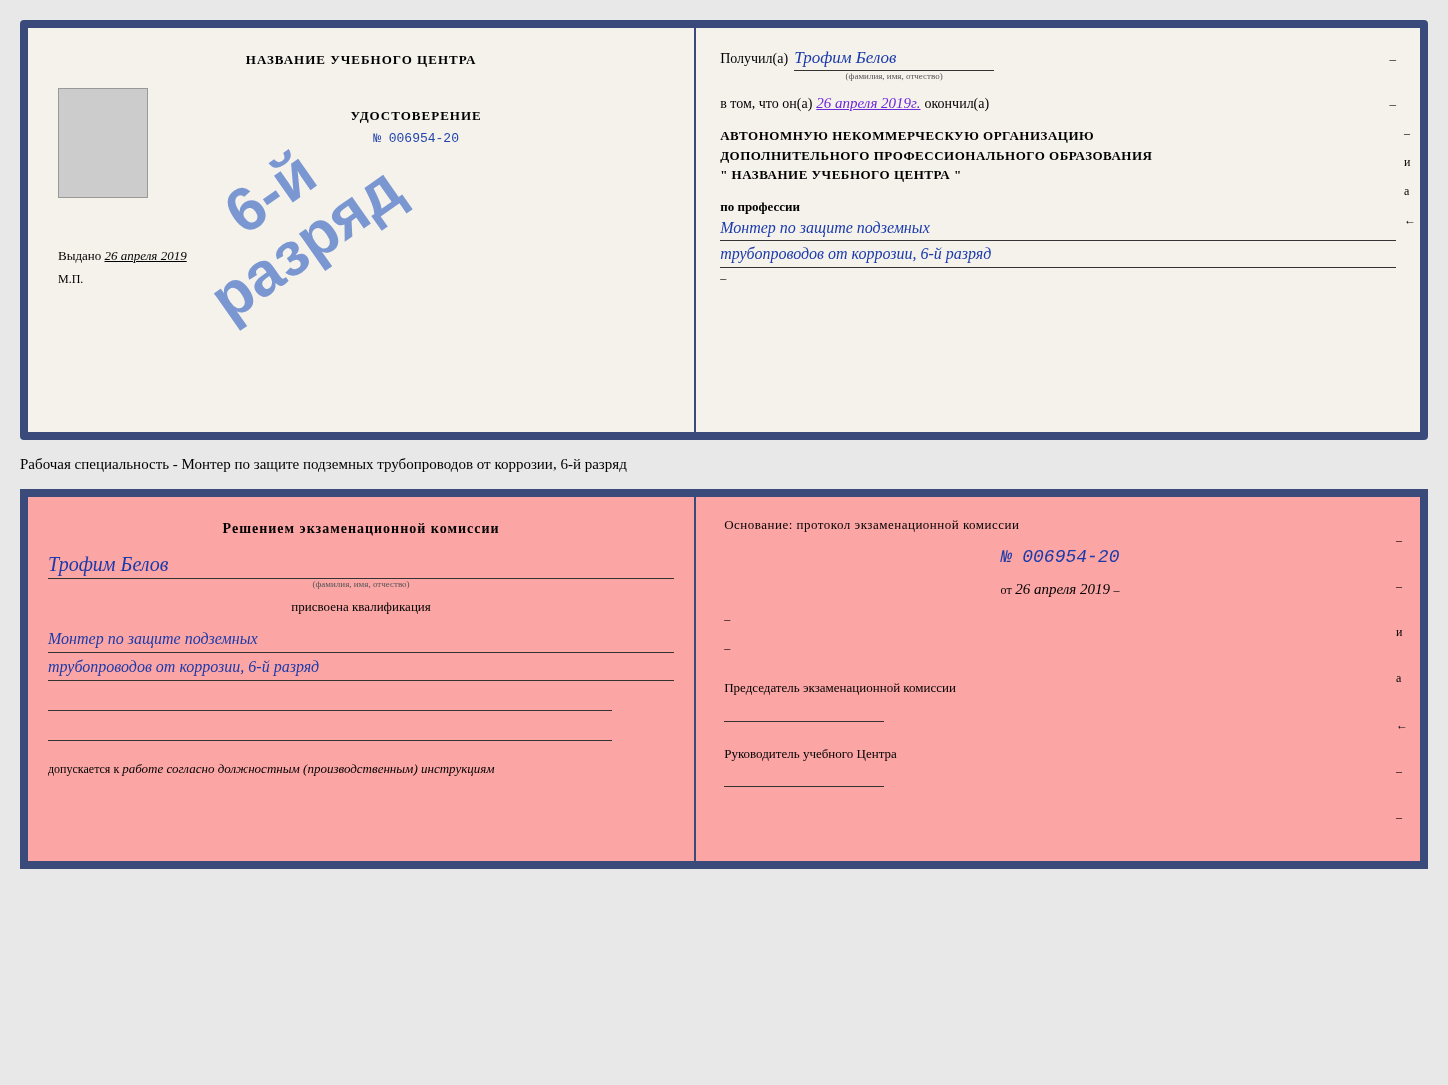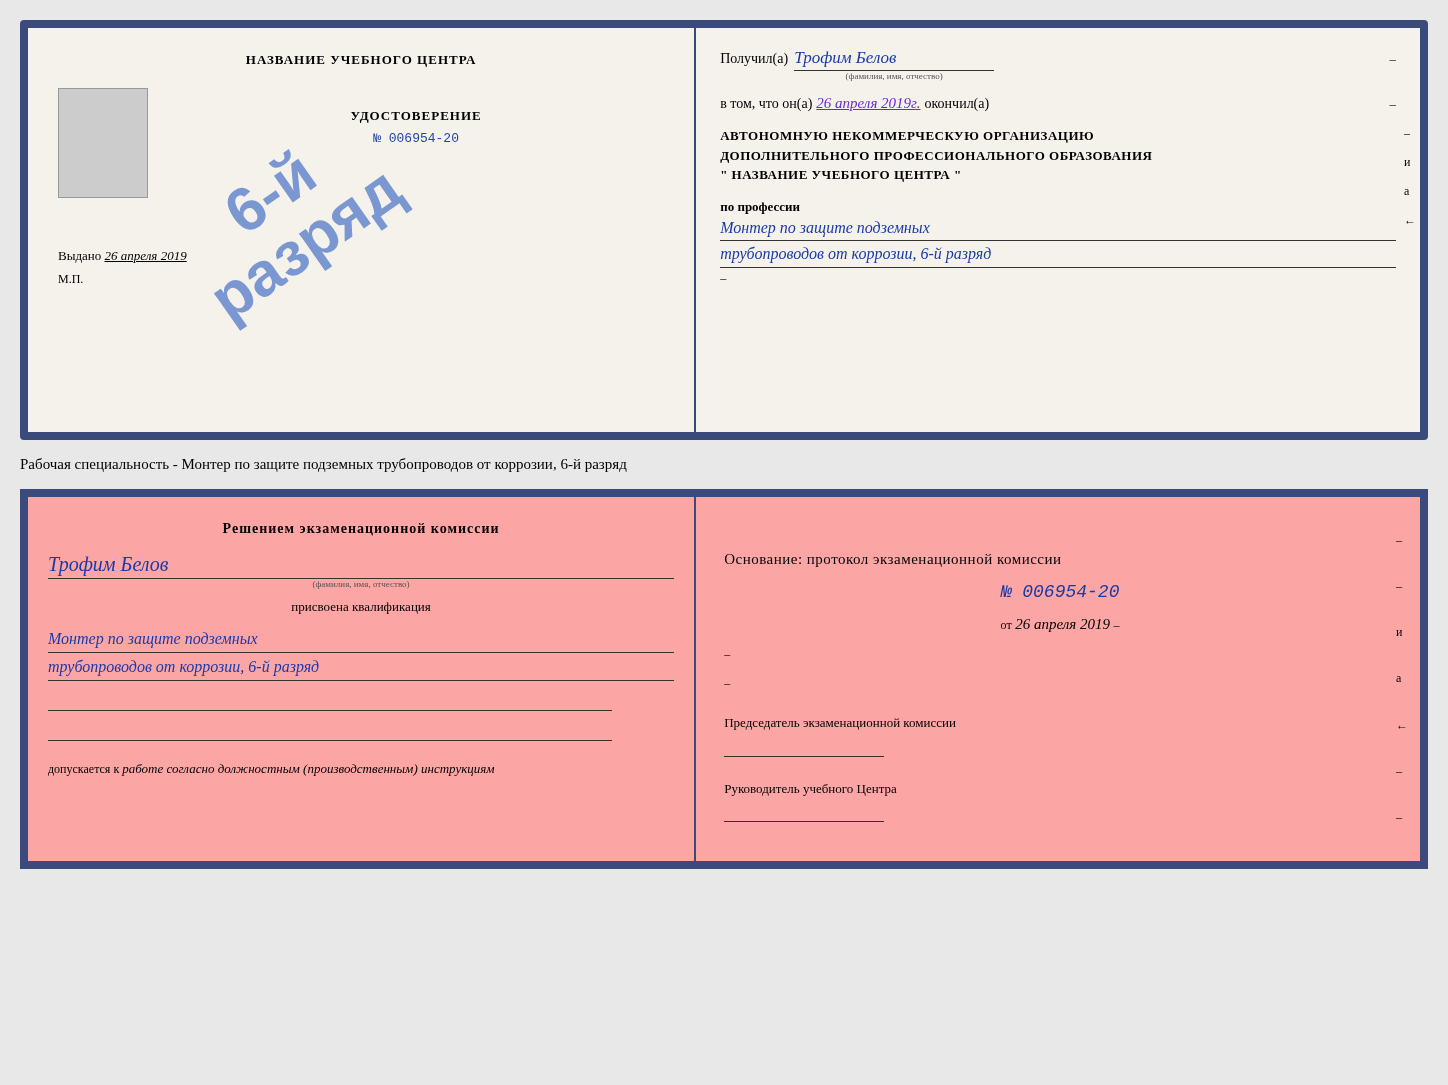--- a/index.html
+++ b/index.html
@@ -257,24 +257,23 @@
     }
 
     .allowed-handwritten {
       font-style: italic;
       font-family: 'Georgia', serif;
       font-size: 13px;
     }
 
     
     .basis-title {
-      font-size: 15px;
+      font-size: 13px;
       font-weight: normal;
       letter-spacing: 0.5px;
-      margin-top: 34px;
     }
 
     .protocol-number {
       font-size: 18px;
       color: #1a3aaa;
       font-style: italic;
       text-align: center;
       font-family: 'Courier New', monospace;
     }
 

